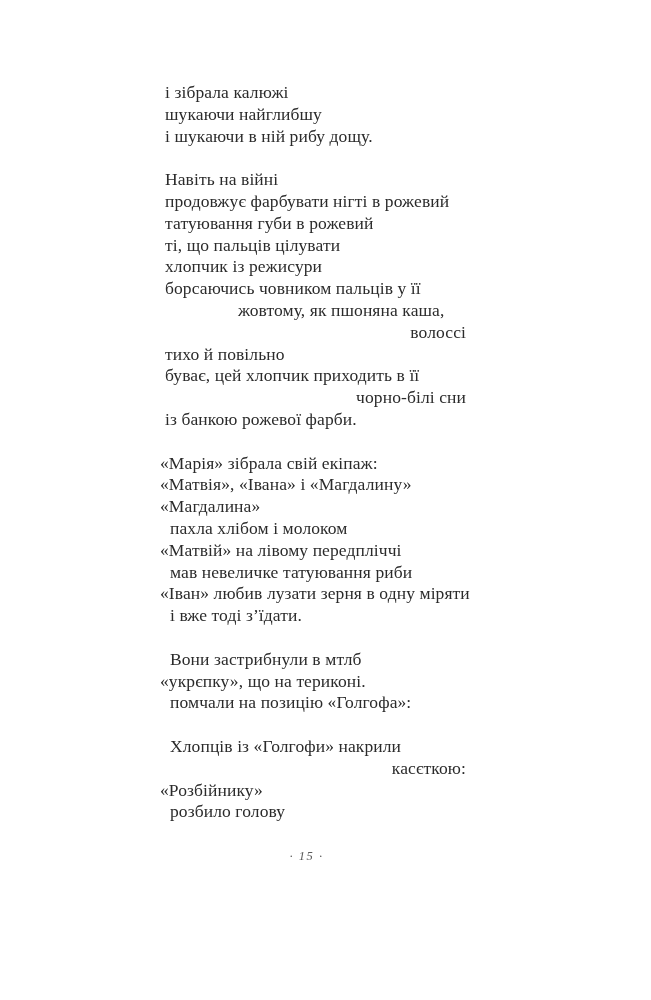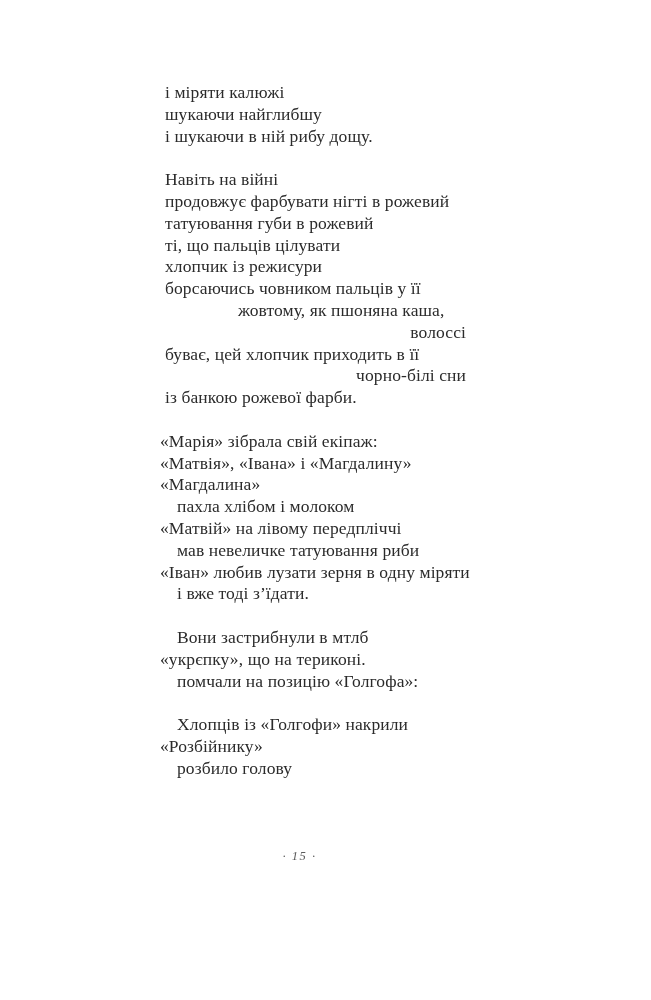--- a/index.html
+++ b/index.html
@@ -29,55 +29,56 @@
     margin-top: 21.8px;
   }
   .line {
     font-size: 17.5px;
     line-height: 21.8px;
     color: var(--text-color);
     white-space: nowrap;
     letter-spacing: 0.1px;
   }
   .line.quote  { margin-left: -5px; }   
-  .line.space  { margin-left: 12px; }    
+  .line.space  { margin-left: 5px; }    
   .line.mid    { margin-left: 73px; }   
   .line.right  { text-align: right; }   
   .folio {
     position: absolute;
-    left: 149px;
+    left: 156px;
     top: 845px;
     width: 301px;
     text-align: center;
     font-style: italic;
     font-size: 12.5px;
     line-height: 22px;
     letter-spacing: 1.5px;
     color: var(--folio-color);
   }
 </style>
 </head>
 <body>
 
 <div class="page">
   <main class="poem">
       <div class="stanza">
-        <p class="line none">і міряти калюжі</p>
+        <p class="line none">і зібрала калюжі</p>
         <p class="line none">шукаючи найглибшу</p>
         <p class="line none">і шукаючи в ній рибу дощу.</p>
       </div>
       <div class="stanza">
         <p class="line none">Навіть на війні</p>
         <p class="line none">продовжує фарбувати нігті в рожевий</p>
         <p class="line none">татуювання губи в рожевий</p>
         <p class="line none">ті, що пальців цілувати</p>
         <p class="line none">хлопчик із режисури</p>
         <p class="line none">борсаючись човником пальців у її</p>
         <p class="line mid">жовтому, як пшоняна каша,</p>
         <p class="line right">волоссі</p>
+        <p class="line none">тихо й повільно</p>
         <p class="line none">буває, цей хлопчик приходить в її</p>
         <p class="line right">чорно-білі сни</p>
         <p class="line none">із банкою рожевої фарби.</p>
       </div>
       <div class="stanza">
         <p class="line quote">«Марія» зібрала свій екіпаж:</p>
         <p class="line quote">«Матвія», «Івана» і «Магдалину»</p>
         <p class="line quote">«Магдалина»</p>
         <p class="line space">пахла хлібом і молоком</p>
         <p class="line quote">«Матвій» на лівому передпліччі</p>
@@ -85,18 +86,19 @@
         <p class="line quote">«Іван» любив лузати зерня в одну міряти</p>
         <p class="line space">і вже тоді з’їдати.</p>
       </div>
       <div class="stanza">
         <p class="line space">Вони застрибнули в мтлб</p>
         <p class="line quote">«укрєпку», що на териконі.</p>
         <p class="line space">помчали на позицію «Голгофа»:</p>
       </div>
       <div class="stanza">
         <p class="line space">Хлопців із «Голгофи» накрили</p>
+        <p class="line right">касєткою:</p>
         <p class="line quote">«Розбійнику»</p>
         <p class="line space">розбило голову</p>
       </div>
     </main>
   <footer class="folio">· 15 ·</footer>
 </div>
 
 </body></html>

